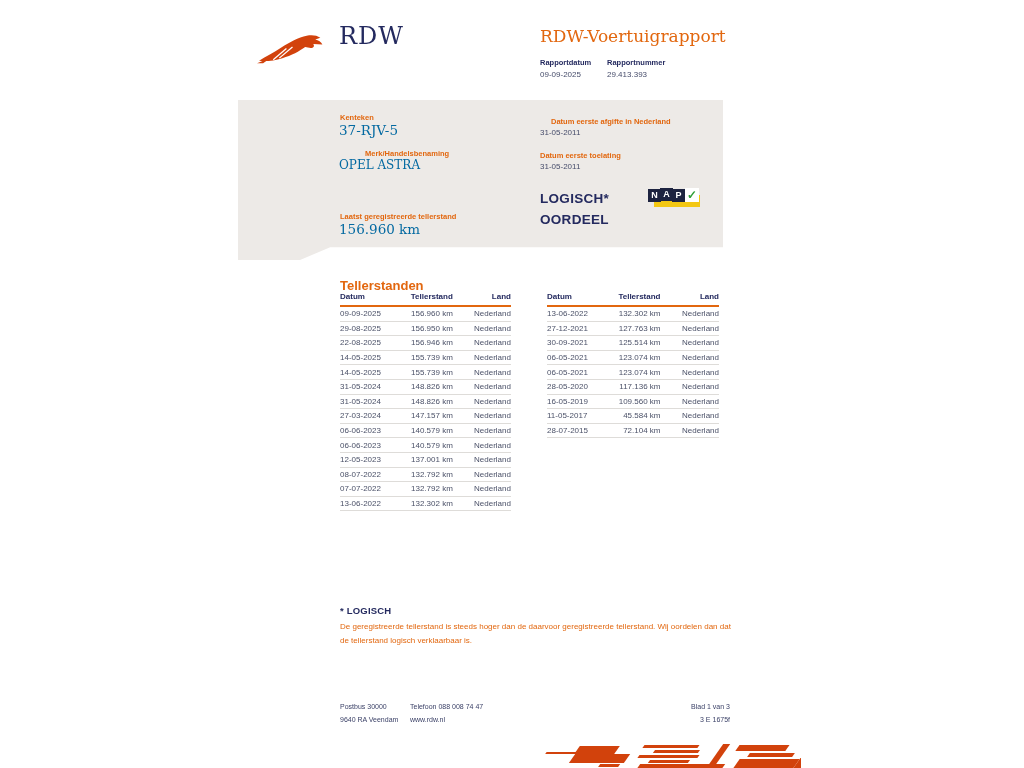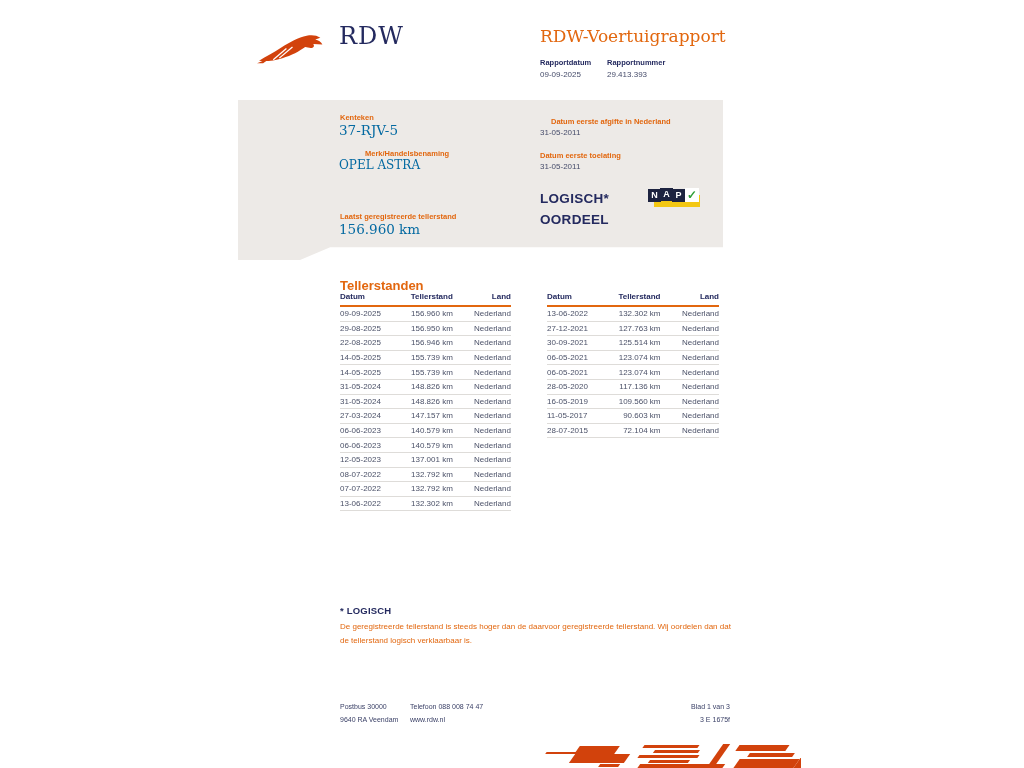--- a/index.html
+++ b/index.html
@@ -237,21 +237,21 @@
         <span class="tcell c1">117.136 km</span>
         <span class="tcell c2">Nederland</span>
       </div>
       <div class="trow">
         <span class="tcell c0">16-05-2019</span>
         <span class="tcell c1">109.560 km</span>
         <span class="tcell c2">Nederland</span>
       </div>
       <div class="trow">
         <span class="tcell c0">11-05-2017</span>
-        <span class="tcell c1">90.603 km</span>
+        <span class="tcell c1">45.584 km</span>
         <span class="tcell c2">Nederland</span>
       </div>
       <div class="trow">
         <span class="tcell c0">28-07-2015</span>
         <span class="tcell c1">72.104 km</span>
         <span class="tcell c2">Nederland</span>
       </div>
     </div>
 
   <div class="abs note-title">* LOGISCH</div>

